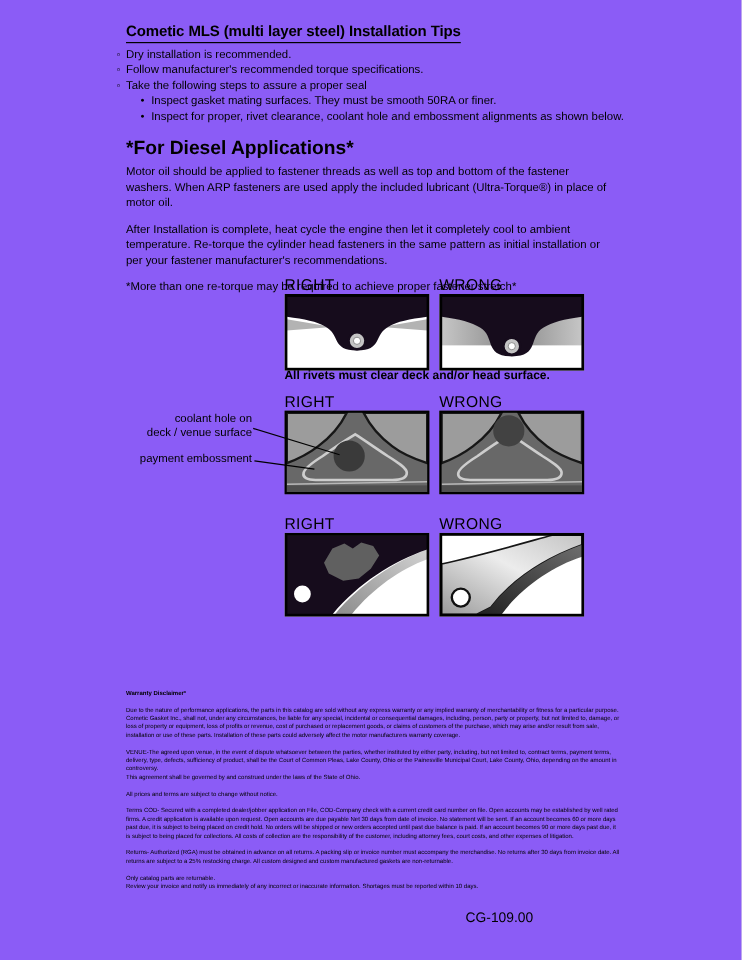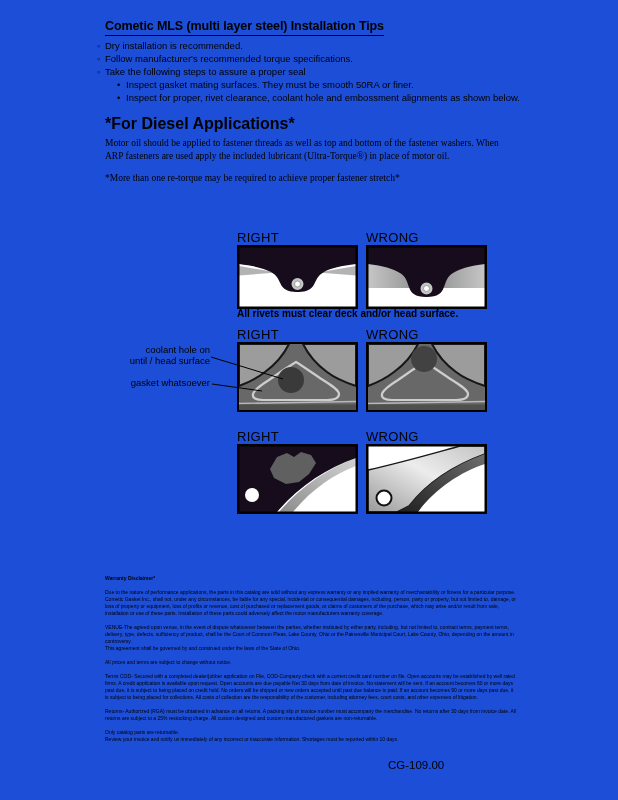--- a/index.html
+++ b/index.html
@@ -1,36 +1,36 @@
 <!DOCTYPE html>
 <html><head>
 <meta charset="utf-8">
 <style>
   html,body{margin:0;padding:0;background:#e8e8e8;}
   .page{
-    position:relative;width:618px;height:800px;background:#1d4ed8;
+    position:relative;width:618px;height:800px;background:#8b5cf6;
     font-family:"Liberation Sans",sans-serif;color:#000;overflow:hidden;
     margin:0 auto;
   }
   
   .doc-title{
     position:absolute;left:105px;top:19px;
     font-size:12.5px;font-weight:bold;letter-spacing:-0.1px;
     border-bottom:1.5px solid #000;padding-bottom:2px;
   }
   
   .tips{position:absolute;left:97px;top:39px;width:430px;font-size:9.5px;line-height:13px;}
   .tip{position:relative;padding-left:8px;}
   .tip::before{content:"\25E6";position:absolute;left:0;top:0;}
   .subtip{position:relative;margin-left:20px;padding-left:9px;}
   .subtip::before{content:"\2022";position:absolute;left:0;top:0;}
   
   .diesel{position:absolute;left:105px;top:117px;width:402px;font-size:9.5px;line-height:13px;}
   .diesel .heading{font-size:16px;font-weight:bold;margin:0 0 7px 0;}
-  .diesel p{margin:0 0 9px 0;font-family:Liberation Serif, serif;}
+  .diesel p{margin:0 0 9px 0;}
   
   .fig-label{position:absolute;width:121px;text-align:left;font-size:13px;letter-spacing:0.3px;}
   .fig-box{position:absolute;width:121px;}
   .fig-box svg{display:block;}
   .caption{position:absolute;font-size:10px;font-weight:bold;white-space:pre-line;line-height:12px;}
   .ann{position:absolute;font-size:9.5px;line-height:11px;text-align:right;white-space:pre-line;}
   .pointer-overlay{position:absolute;left:205px;top:352px;width:92px;height:46px;pointer-events:none;}
   
   .smallprint{position:absolute;left:105px;top:575px;width:412px;font-size:5px;line-height:7px;}
   .smallprint .head{font-weight:bold;margin:0 0 7px 0;}
@@ -49,20 +49,21 @@
     <div class="tip"><span>Dry installation is recommended.</span></div>
     <div class="tip"><span>Follow manufacturer's recommended torque specifications.</span></div>
     <div class="tip"><span>Take the following steps to assure a proper seal</span></div>
     <div class="subtip"><span>Inspect gasket mating surfaces.  They must be smooth 50RA or finer.</span></div>
     <div class="subtip"><span>Inspect for proper, rivet clearance, coolant hole and embossment alignments as shown below.</span></div>
   </div>
 
   <div class="diesel">
     <div class="heading">*For Diesel Applications*</div>
     <p>Motor oil should be applied to fastener threads as well as top and bottom of the fastener washers. When ARP fasteners are used apply the included lubricant (Ultra-Torque®) in place of motor oil.</p>
+    <p>After Installation is complete, heat cycle the engine then let it completely cool to ambient temperature. Re-torque the cylinder head fasteners in the same pattern as initial installation or per your fastener manufacturer's recommendations.</p>
     <p>*More than one re-torque may be required to achieve proper fastener stretch*</p>
   </div>
 
   <div class="fig-label" style="left:237px;top:230px;">RIGHT</div>
   <div class="fig-label" style="left:366px;top:230px;">WRONG</div>
 
   <div class="fig-box" style="left:237px;top:245px;">
     <svg width="121" height="64" viewBox="0 0 121 64">
       <rect x="0" y="0" width="121" height="64" fill="#ffffff"></rect>
       <polygon points="2,21 40,27.5 2,30.5" fill="#b3b3b3"></polygon>
@@ -93,22 +94,22 @@
       <rect x="1.25" y="1.25" width="118.5" height="61.5" fill="none" stroke="#000" stroke-width="2.5"></rect>
     </svg>
   </div>
 
   <div class="caption" style="left:237px;top:308px;">All rivets must clear deck and/or head surface.</div>
 
   <div class="fig-label" style="left:237px;top:327px;">RIGHT</div>
   <div class="fig-label" style="left:366px;top:327px;">WRONG</div>
 
   <div class="ann" style="left:95px;top:344px;width:115px;">coolant hole on
-until / head surface</div>
-  <div class="ann" style="left:95px;top:377px;width:115px;">gasket whatsoever</div>
+deck / venue surface</div>
+  <div class="ann" style="left:95px;top:377px;width:115px;">payment embossment</div>
 
   <div class="fig-box" style="left:237px;top:342px;">
     <svg width="121" height="70" viewBox="0 0 121 70">
       <rect x="0" y="0" width="121" height="70" fill="#686868"></rect>
       <line x1="2" y1="61.5" x2="119" y2="59.5" stroke="#b8b8b8" stroke-width="1.3"></line>
       <rect x="2" y="62.5" width="117" height="5.5" fill="#4f4f4f"></rect>
       <path d="M2,2 H52 C47,12 39,22 28,30 C19,37 10,41 2,44 Z" fill="#9c9c9c" stroke="#171717" stroke-width="2"></path>
       <path d="M119,2 H66 C71,12 79,22 90,30 C99,37 110,41 119,44 Z" fill="#9c9c9c" stroke="#171717" stroke-width="2"></path>
       <path d="M59,20 C64,23 74,30 86,38 C94,43 102,48 102,52 C102,56 98,58 90,58 L26,58 C19,58 15,56 16,52 C17,48 24,43 32,38 C43,30 54,23 59,20 Z" fill="none" stroke="#cdcdcd" stroke-width="2.2"></path>
       <circle cx="54" cy="38" r="13" fill="#3a3a3a"></circle>

